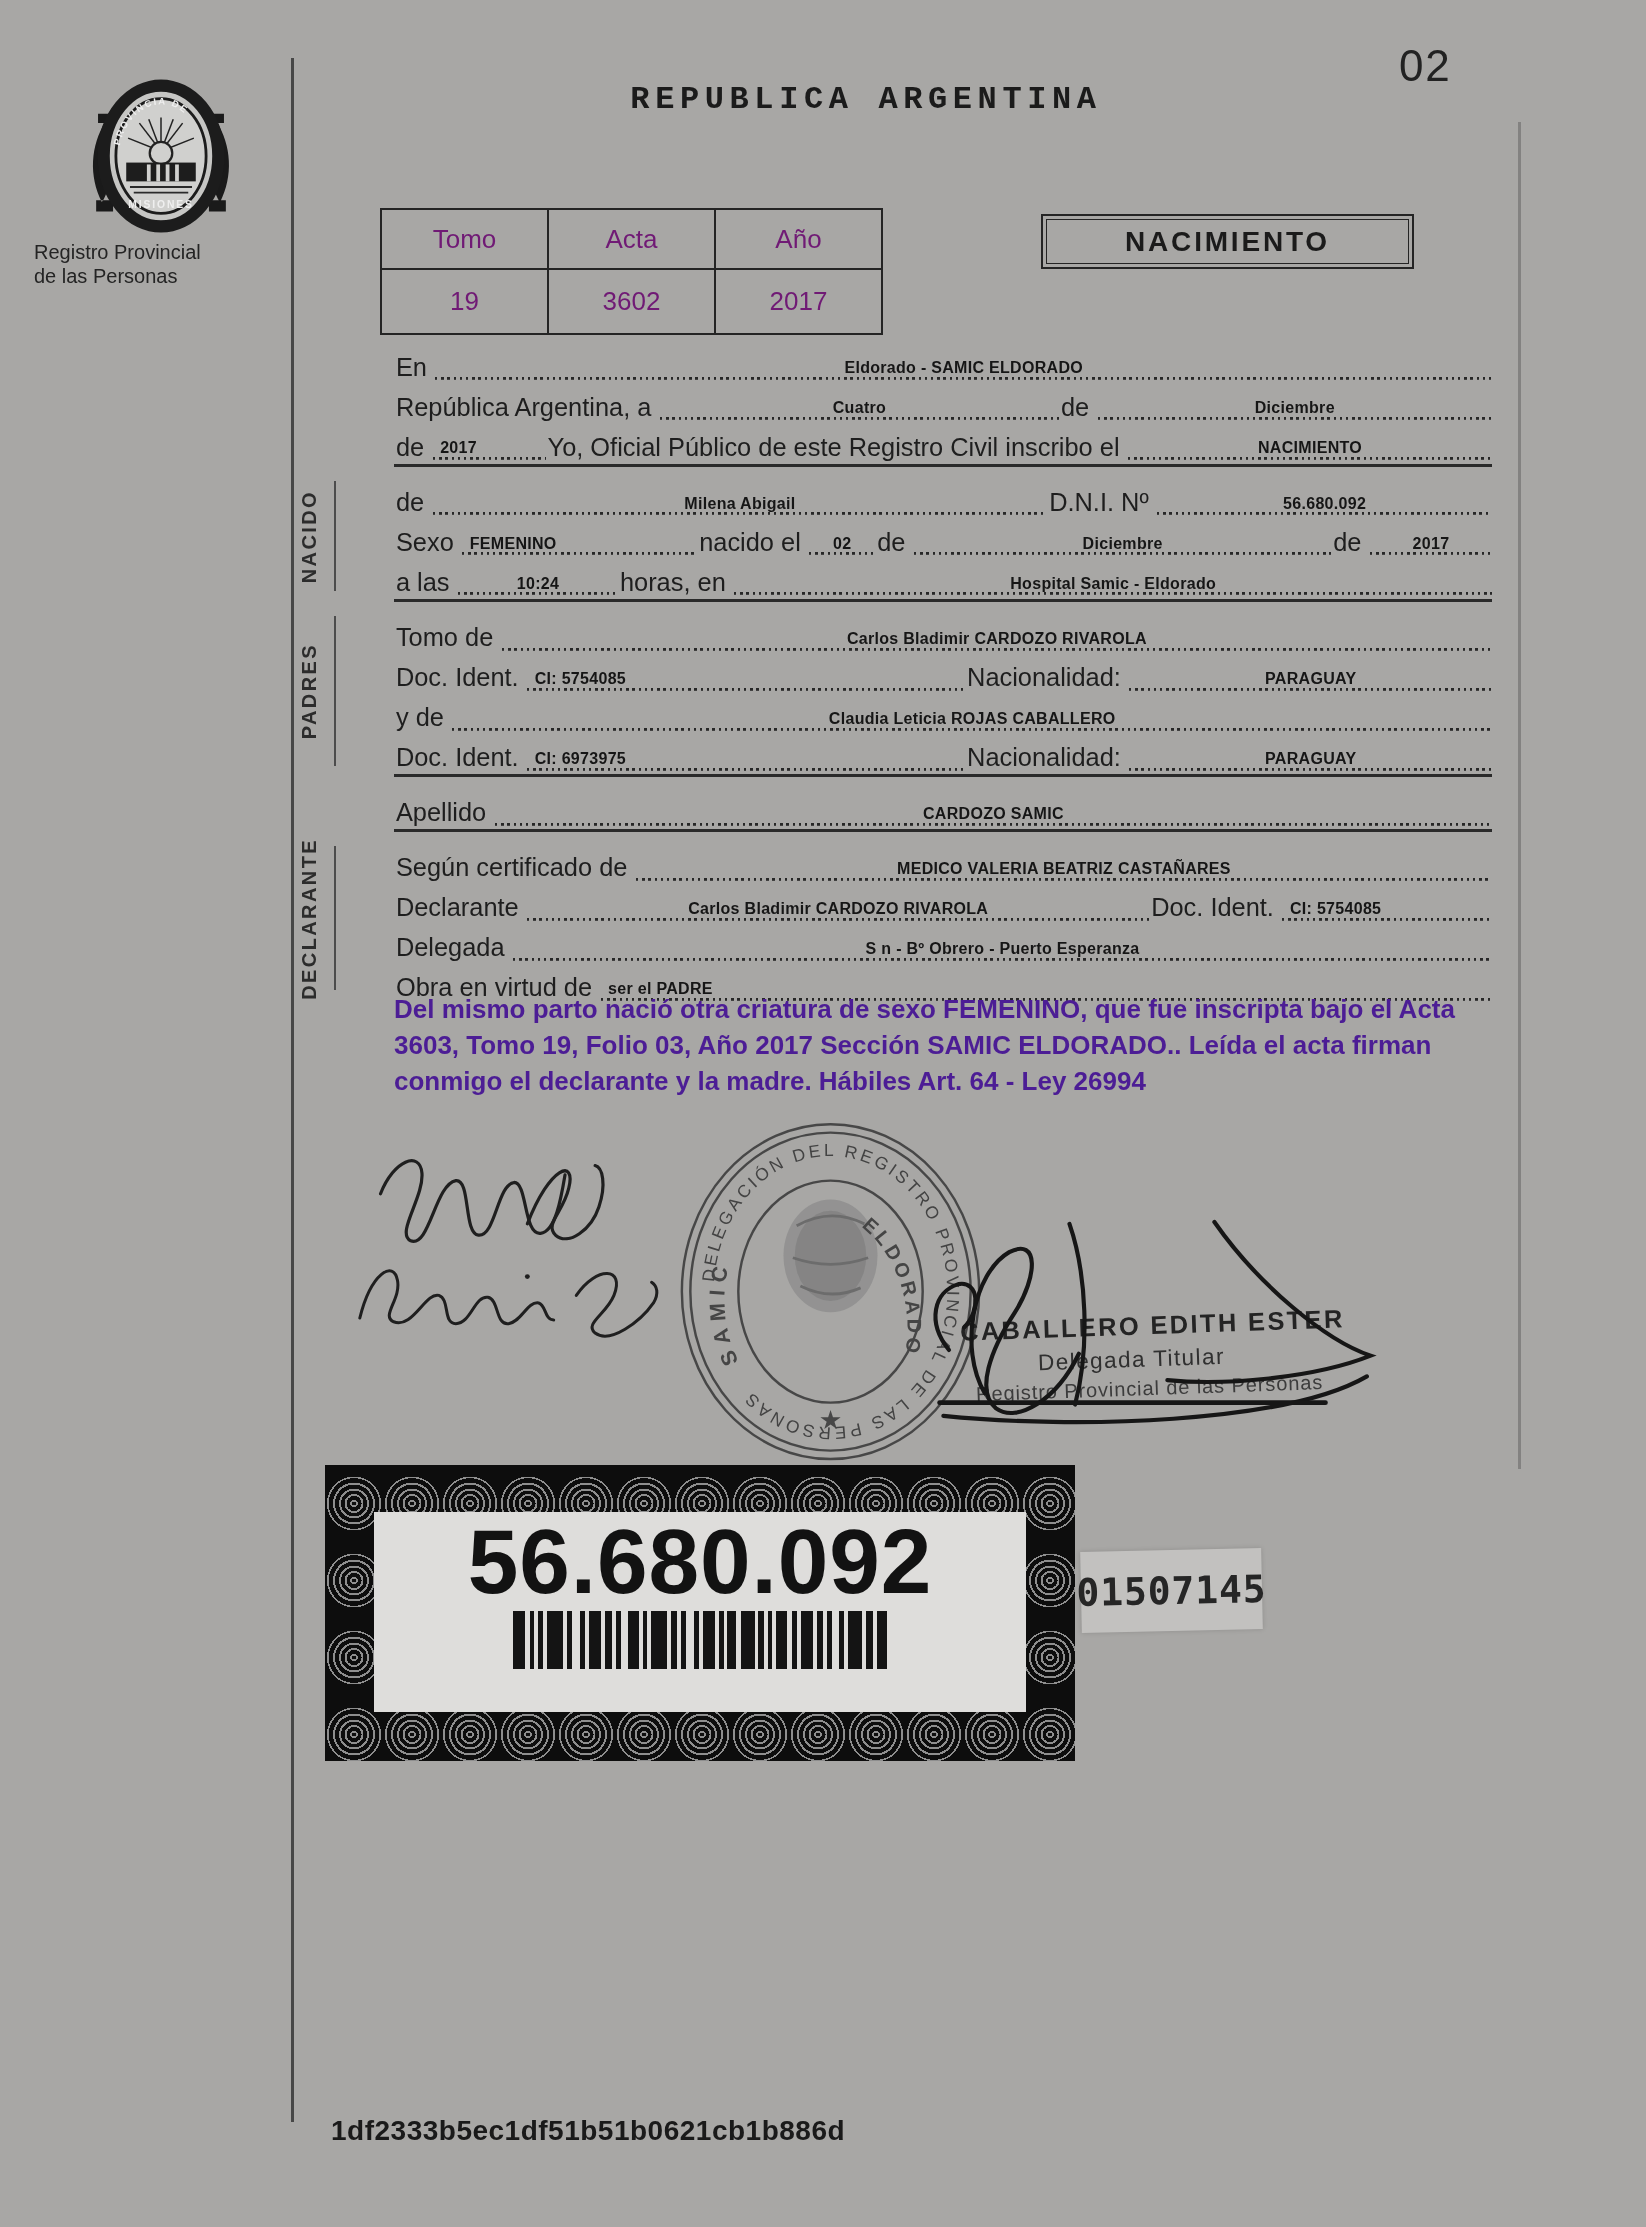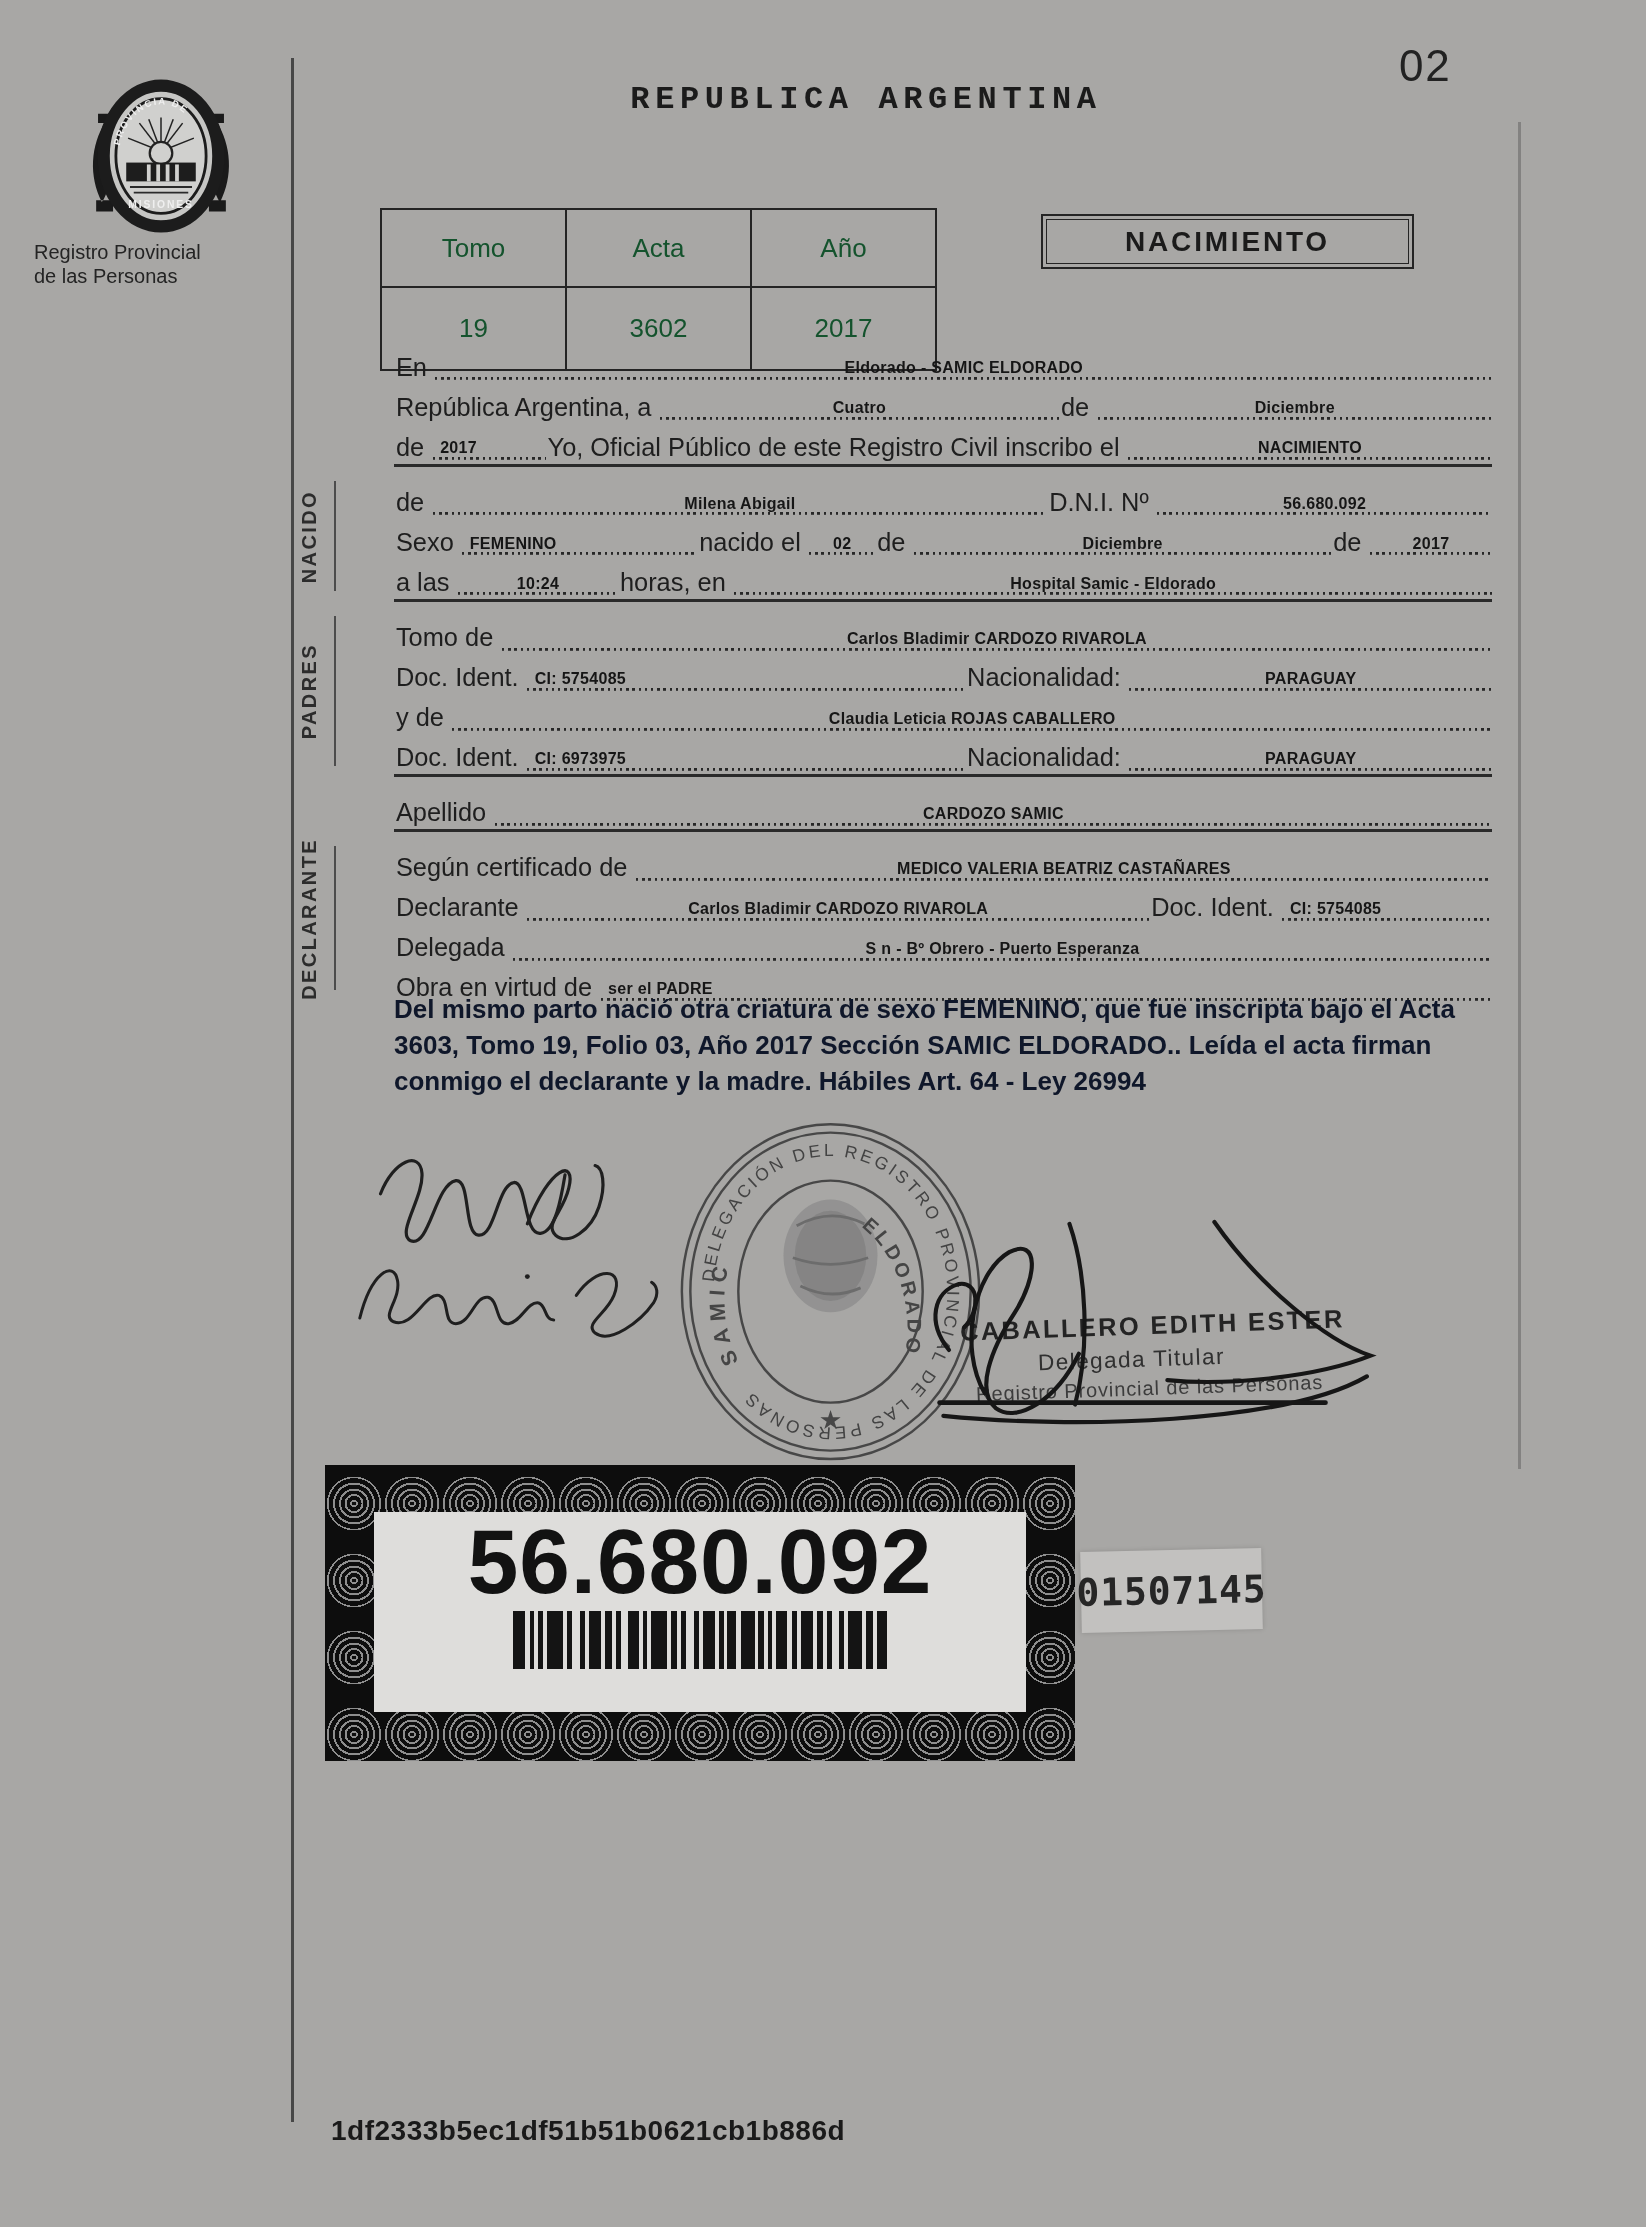--- a/index.html
+++ b/index.html
@@ -23,21 +23,21 @@
   #vrule{left:291px;top:58px;width:2.8px;height:2064px;background:#474747;}
   
   #fold{left:1518px;top:122px;width:2.8px;height:1347px;background:rgba(45,45,45,.30);}
 
   
   #title{left:527px;top:81px;width:678px;text-align:center;
     font-family:"Liberation Mono", monospace;font-weight:700;font-size:32px;letter-spacing:5.6px;color:#1b1b1b;}
 
   
   #acta{left:380px;top:208px;border-collapse:collapse;}
-  #acta td{border:2.8px solid #242424;width:149px;text-align:center;font-size:26px;color:#14532d;padding:17px;}
+  #acta td{border:2.8px solid #242424;width:149px;text-align:center;font-size:26px;color:#701a75;padding:8px;}
   #acta tr.hd td{height:42px;}
   #acta tr.vl td{height:47px;}
 
   
   #typebox{left:1041px;top:214px;width:373px;height:55px;border:2.8px solid #242424;box-sizing:border-box;padding:2.8px;}
   #typebox .inner{width:100%;height:100%;border:1.9px solid #242424;box-sizing:border-box;
     display:flex;align-items:center;justify-content:center;}
   #typebox .inner span{font-size:28px;font-weight:700;letter-spacing:2.8px;color:#1b1b1b;}
 
   
@@ -50,21 +50,21 @@
   .flb{font-size:25.4px;color:#1e1e1e;padding:0 8.5px 0.9px 1.9px;white-space:nowrap;line-height:1;}
   .ffill{position:relative;height:100%;display:flex;align-items:flex-end;min-width:34px;
     background-image:repeating-linear-gradient(90deg,#272727 0 2.4px,rgba(0,0,0,0) 2.4px 6.2px);
     background-size:100% 2.8px;background-position:0 calc(100% - 0.9px);background-repeat:no-repeat;}
   .fval{font-size:16px;font-weight:700;color:#161616;white-space:nowrap;line-height:1;padding-bottom:4.7px;letter-spacing:0.3px;}
   .vcenter{margin:0 auto;}
   .vleft{margin-right:auto;padding-left:7.5px;}
   .fdiv{border-top:3.3px solid #2a2a2a;margin:2.8px 0 9.4px;}
 
   
-  #note{left:394px;top:991px;width:1104px;font-size:26px;font-weight:700;line-height:36px;color:#0f172a;}
+  #note{left:394px;top:991px;width:1104px;font-size:26px;font-weight:700;line-height:36px;color:#4c1d95;}
 
   
   #stamp-svg{left:659px;top:1111px;}
   #sig-svg{left:339px;top:1126px;}
 
   
   .official{transform:rotate(-2deg);white-space:nowrap;}
   #official-name{left:960px;top:1311px;font-size:25.4px;font-weight:700;letter-spacing:2.4px;color:#242424;}
   #official-title{left:1038px;top:1347px;font-size:22.6px;letter-spacing:1.4px;color:#303030;}
   #official-office{left:976px;top:1377px;font-size:20px;letter-spacing:0.9px;color:#3c3c3c;}

